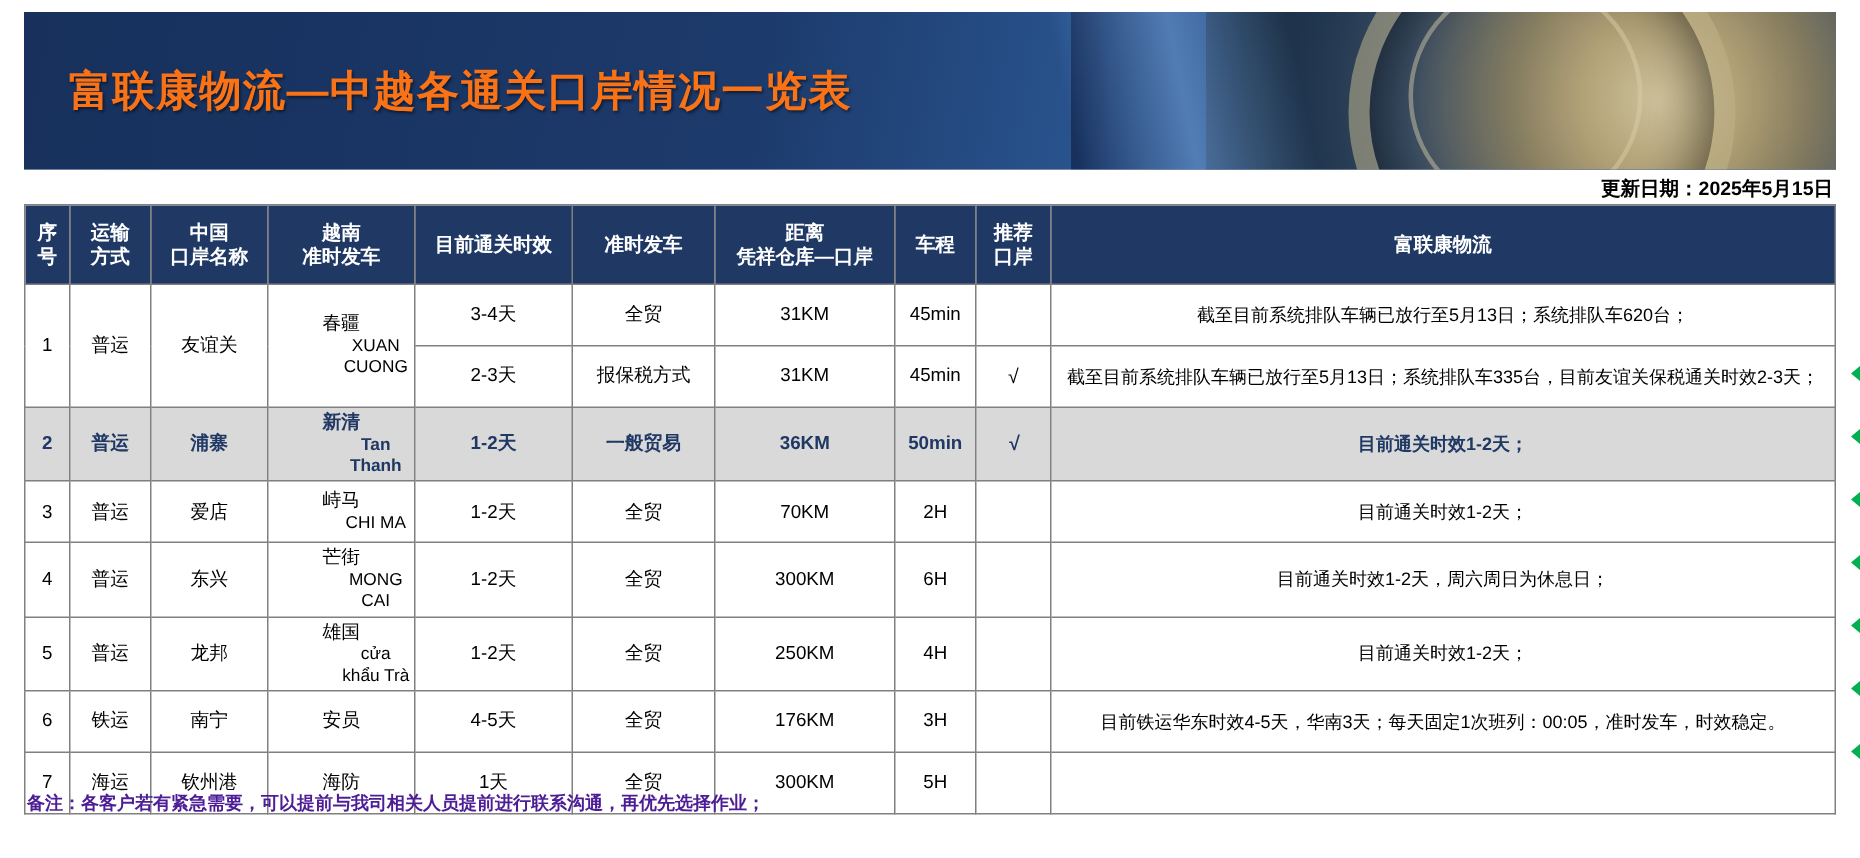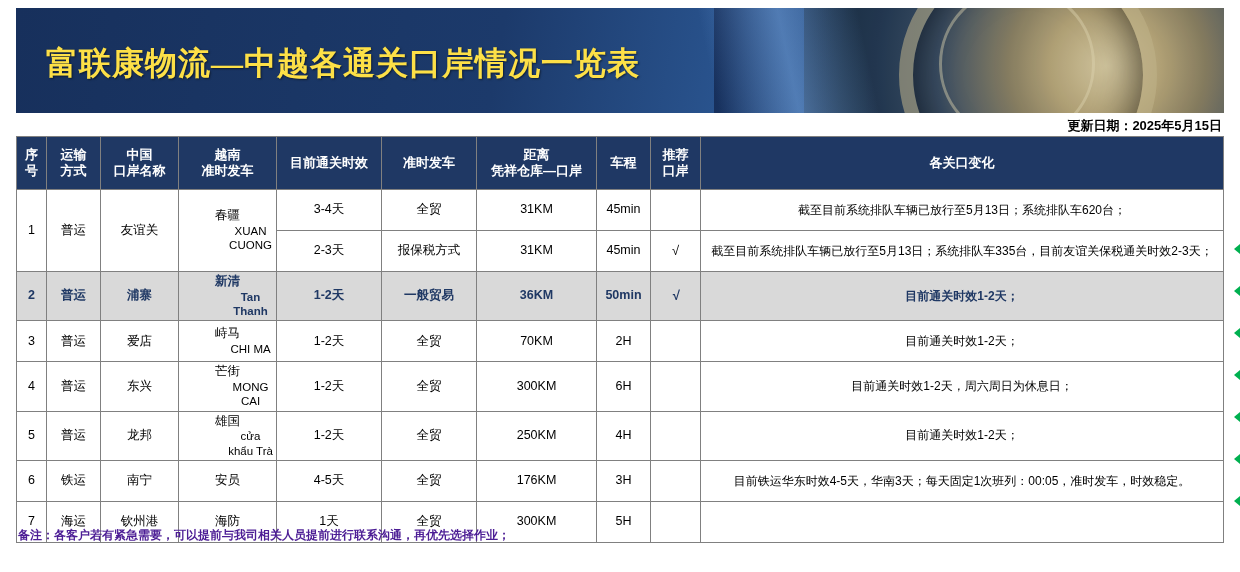--- a/index.html
+++ b/index.html
@@ -80,27 +80,26 @@
     right: 390px;
     top: 0;
     width: 120px;
     height: 105px;
     background: linear-gradient(90deg, rgba(23,48,92,1) 0%, rgba(23,48,92,0) 100%);
   }
   .banner-title {
     position: absolute;
     left: 30px;
     top: 34px;
-    color: #fde047;
-    font-size: 32px;
+    color: #f97316;
+    font-size: 28px;
     font-weight: bold;
     letter-spacing: 1px;
     text-shadow: 1px 1px 2px rgba(0,0,0,0.5);
     white-space: nowrap;
-    font-family: Liberation Serif, serif;
   }
 
   
   .update-date {
     position: absolute;
     right: 18px;
     top: 117px;
     font-size: 13px;
     font-weight: bold;
     color: #000000;
@@ -222,21 +221,21 @@
 口岸名称</th>
         <th style="white-space:pre-line">越南
 准时发车</th>
         <th style="white-space:pre-line">目前通关时效</th>
         <th style="white-space:pre-line">准时发车</th>
         <th style="white-space:pre-line">距离
 凭祥仓库—口岸</th>
         <th style="white-space:pre-line">车程</th>
         <th style="white-space:pre-line">推荐
 口岸</th>
-        <th style="white-space:pre-line">各关口变化</th>
+        <th style="white-space:pre-line">富联康物流</th>
       </tr>
     </thead>
     <tbody id="table-body">
         <tr>
           <td rowspan="2">1</td>
           <td rowspan="2">普运</td>
           <td rowspan="2">友谊关</td>
           <td rowspan="2">
             <div class="vn-name">
               <span class="cn">春疆</span>

